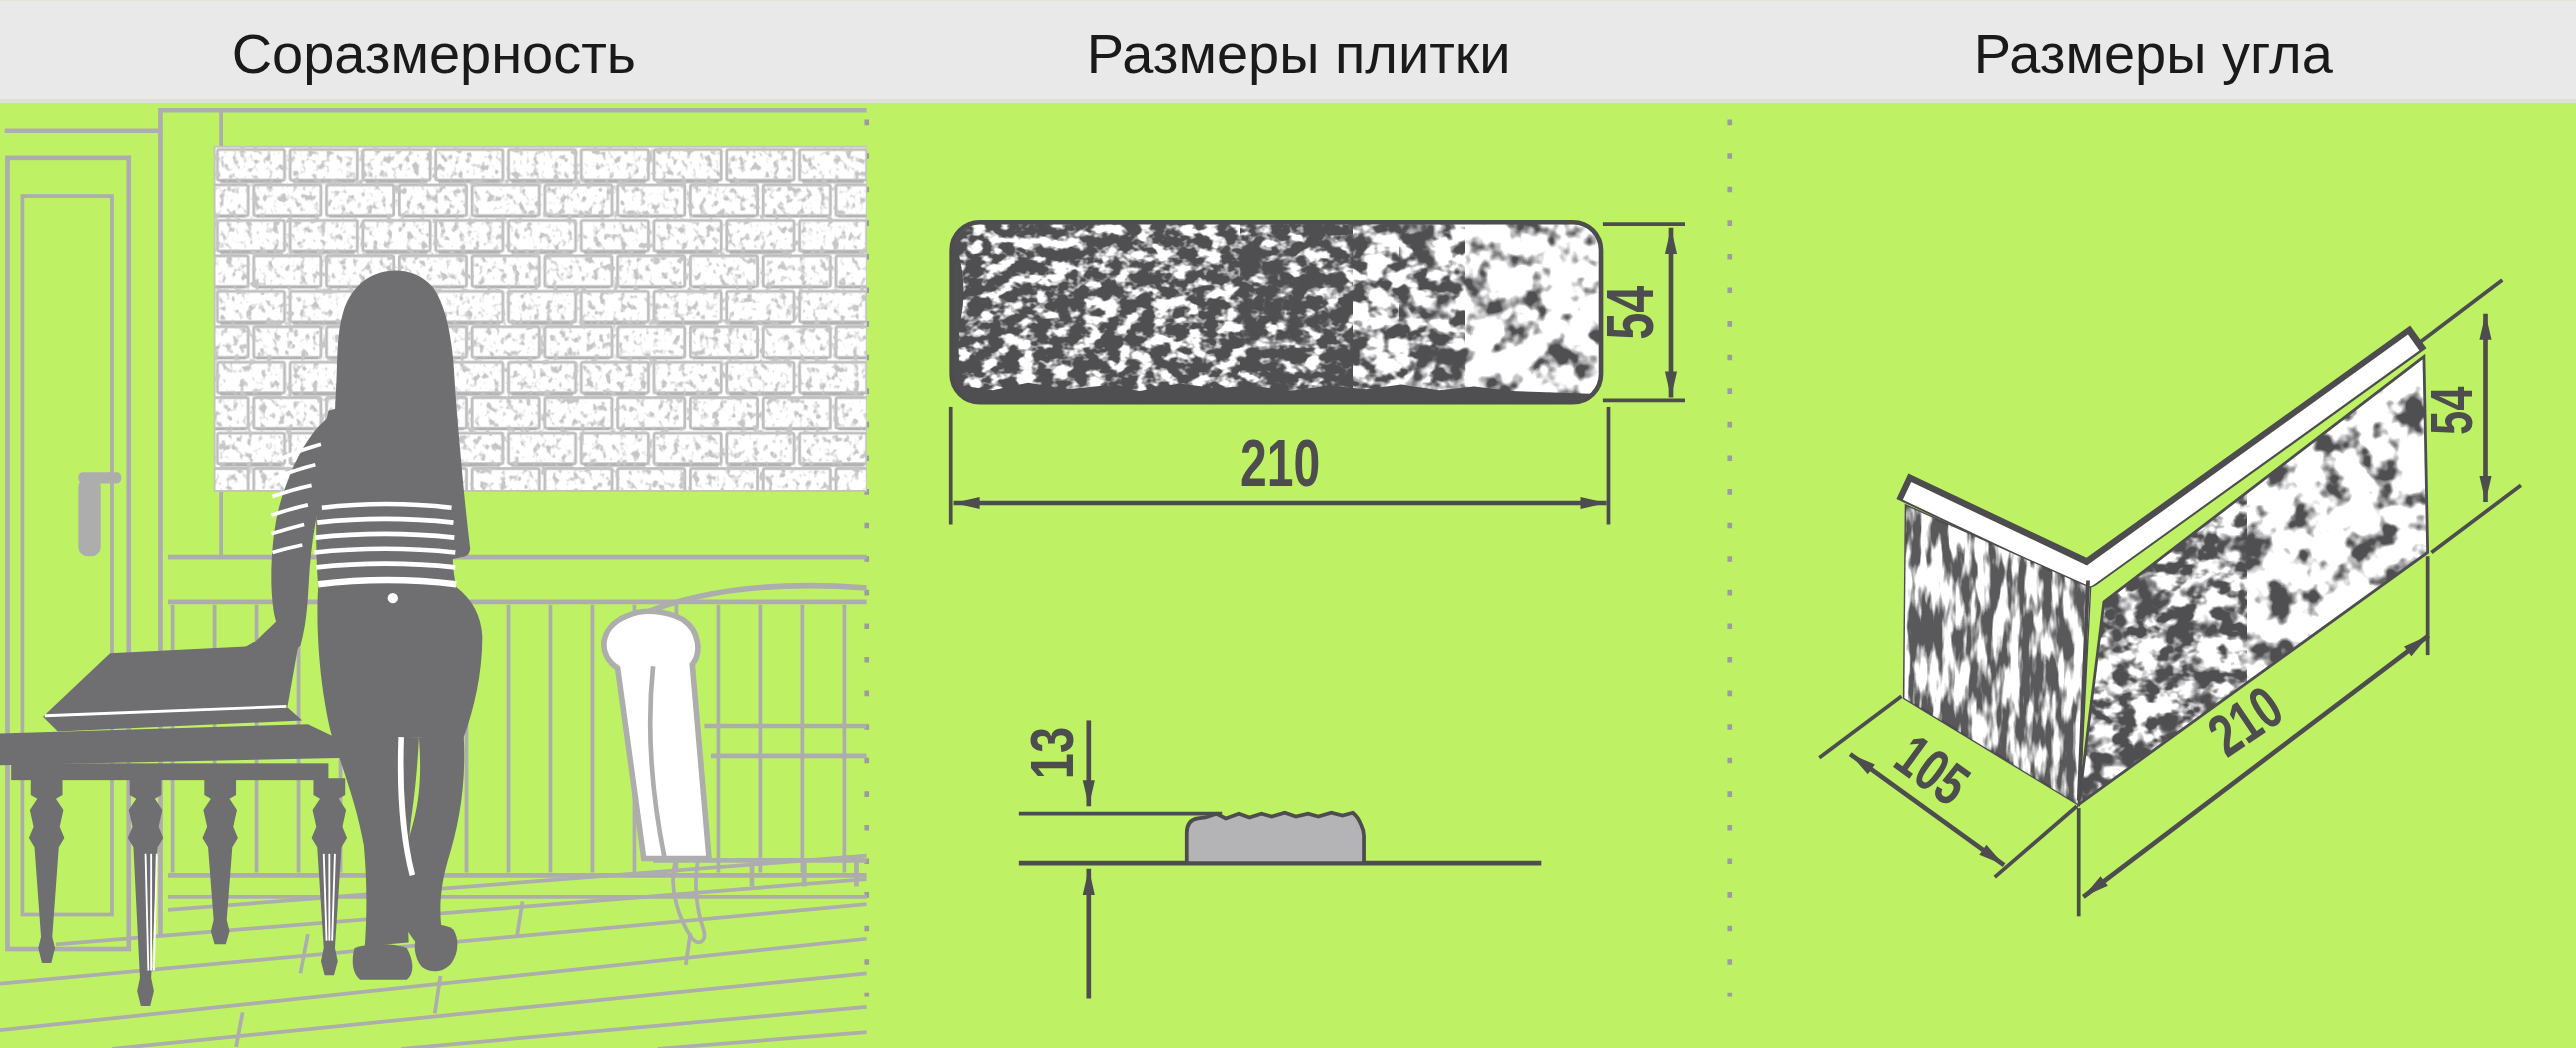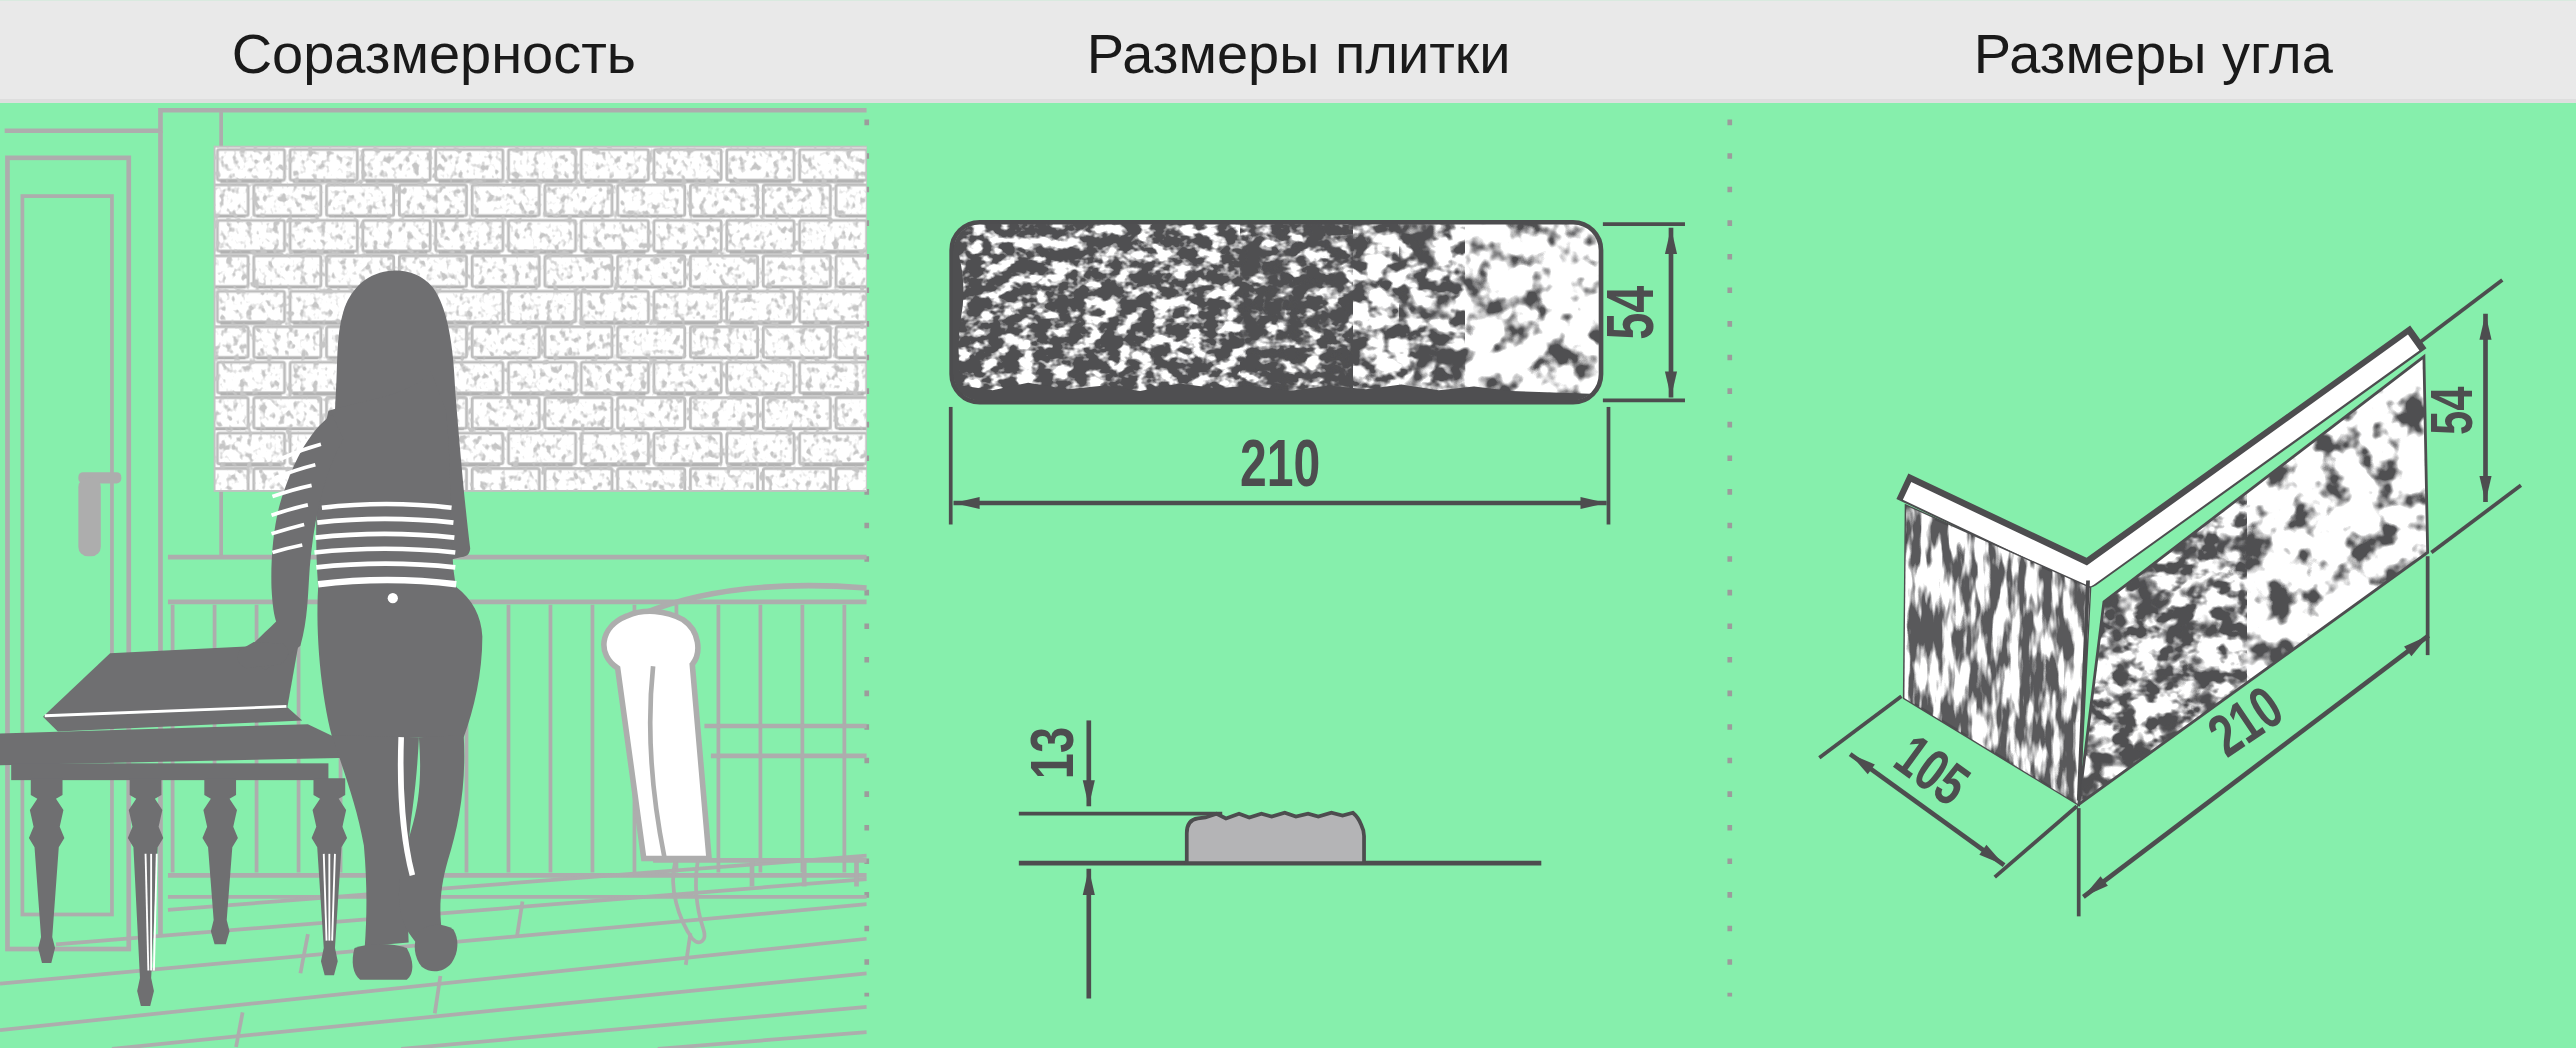--- a/index.html
+++ b/index.html
@@ -1,16 +1,16 @@
 <!DOCTYPE html>
 <html style="font-size:15px"><head>
 <meta charset="utf-8">
 <style>
   html,body{margin:0;padding:0;background:#fff;}
-  .stage{position:relative;width:2576px;height:1049px;background:#86efac;overflow:hidden;
+  .stage{position:relative;width:2576px;height:1049px;background:#bef264;overflow:hidden;
          font-family:"Liberation Sans", sans-serif;}
   svg{display:block}
   .title{font-family:"Liberation Sans", sans-serif;font-size:60px;fill:#1a1a1a;}
   .dimnum{font-family:"Liberation Sans", sans-serif;font-weight:bold;fill:#4d4d4f;}
   .room{stroke:#adadad;fill:none;}
   .dark{fill:#6f6f71;}
   .dim{stroke:#4d4d4f;fill:none;}
 </style>
 </head>
 <body>

